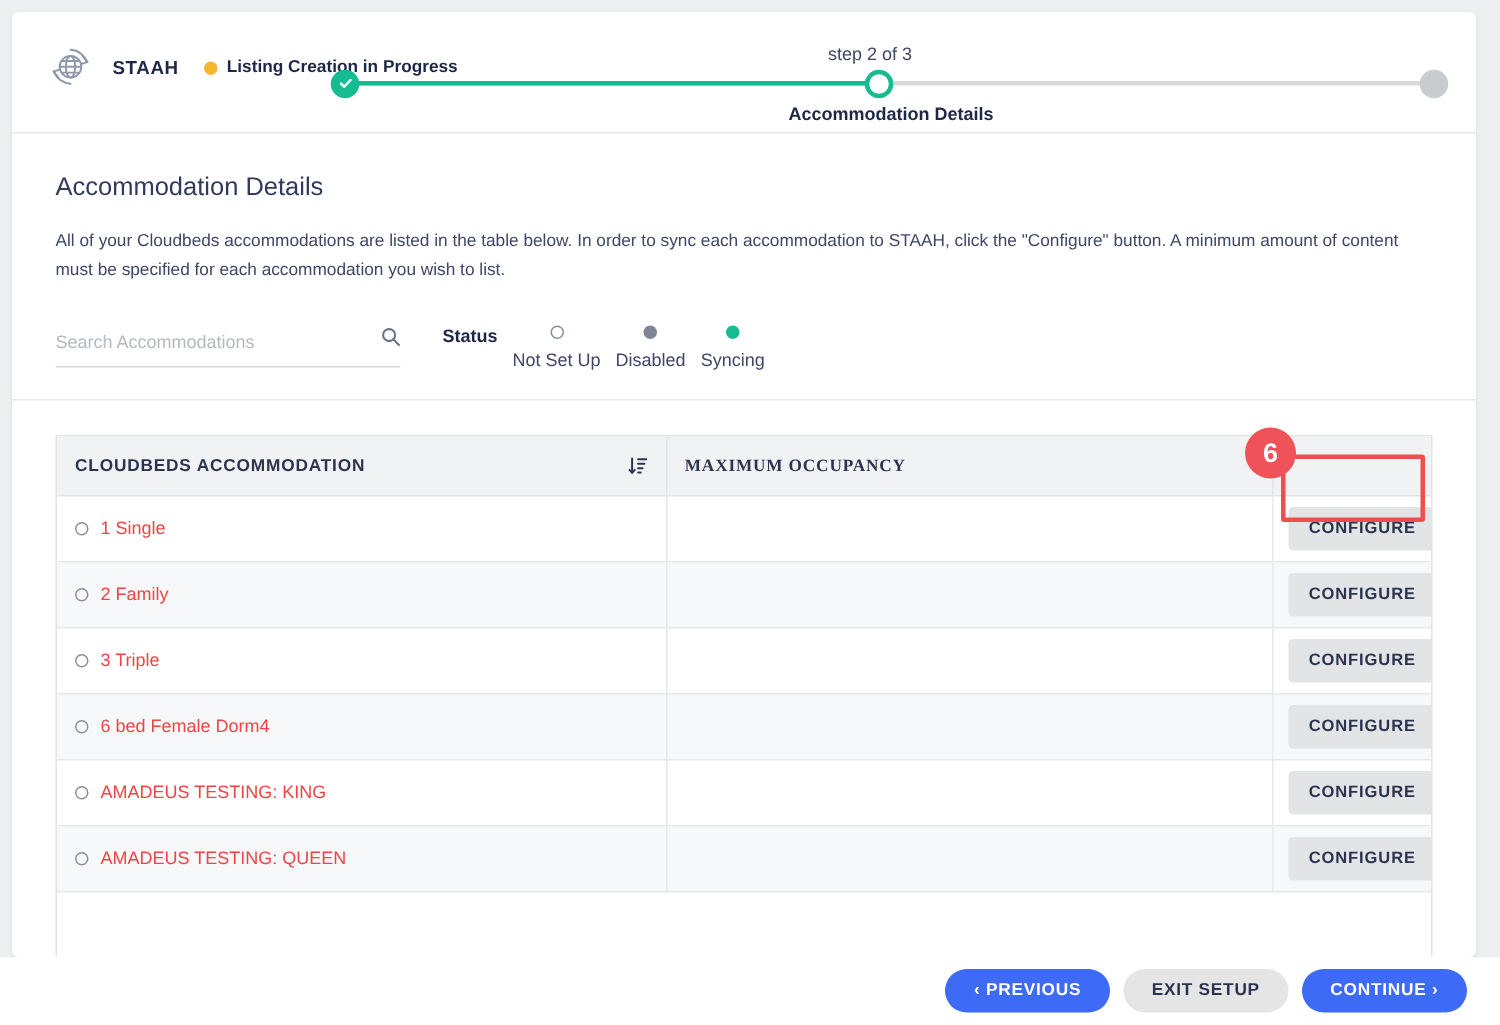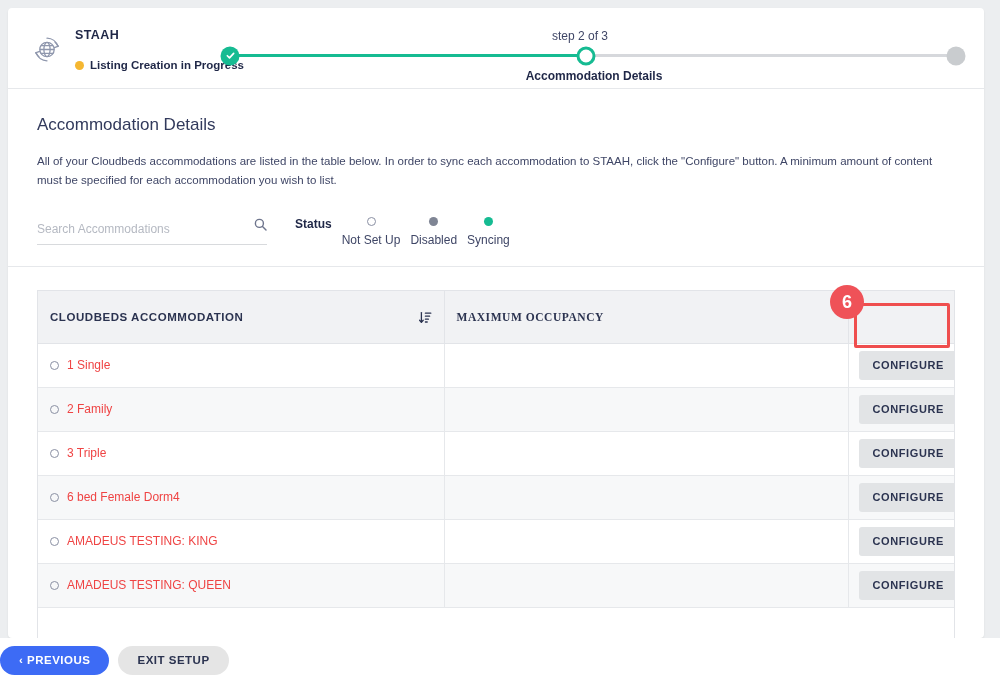--- a/index.html
+++ b/index.html
@@ -47,21 +47,21 @@
     position: absolute;
     left: 22px;
     top: 20px;
     display: flex;
     align-items: center;
     gap: 11px;
   }
 
   .brand-icon { width: 34px; height: 34px; display: block; color: #8f97ad; }
 
-  .brand-text { display: flex; flex-direction: column; gap: 17px; }
+  .brand-text { display: flex; flex-direction: row; gap: 17px; }
 
   .brand-name {
     font-size: 12.5px;
     font-weight: bold;
     letter-spacing: 0.4px;
     color: #1f2747;
   }
 
   .brand-status {
     display: flex;
@@ -231,21 +231,21 @@
     border: 1px solid #e2e4e8;
     border-bottom: none;
     overflow: hidden;
     height: 386px;
   }
 
   table { width: 100%; border-collapse: collapse; table-layout: fixed; }
 
   thead th {
     background: #f1f2f4;
-    height: 52px;
+    height: 39px;
     font-size: 11.5px;
     font-weight: bold;
     letter-spacing: 0.55px;
     color: #2b3350;
     text-align: left;
     border-bottom: 1px solid #e2e4e8;
     padding: 11px 12px;
     vertical-align: middle;
   }
 
@@ -335,20 +335,21 @@
 
   
   .footer {
     position: absolute;
     left: 0;
     bottom: 0;
     width: 1000px;
     height: 45px;
     display: flex;
     align-items: center;
+    justify-content: flex-end;
     gap: 9px;
     padding-right: 22px;
     background: #ffffff;
   }
 
   .btn {
     border: 0;
     border-radius: 16px;
     font-family: "Liberation Sans", sans-serif;
     font-size: 11.5px;
@@ -542,15 +543,16 @@
     </div>
 
     <div class="hl-box"></div>
     <div class="hl-badge">6</div>
 
   </div>
 
   <div class="footer">
     <button class="btn btn-primary">‹ PREVIOUS</button>
     <button class="btn btn-ghost">EXIT SETUP</button>
+    <button class="btn btn-primary">CONTINUE ›</button>
   </div>
 
 </div>
 
 </body></html>

